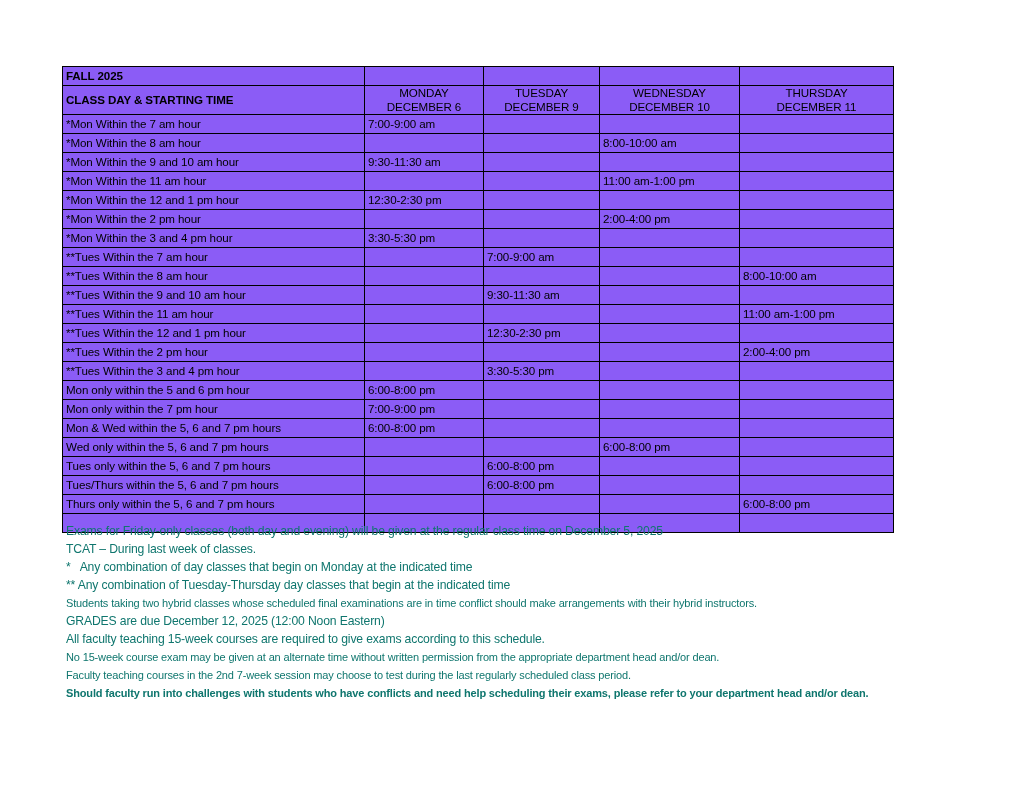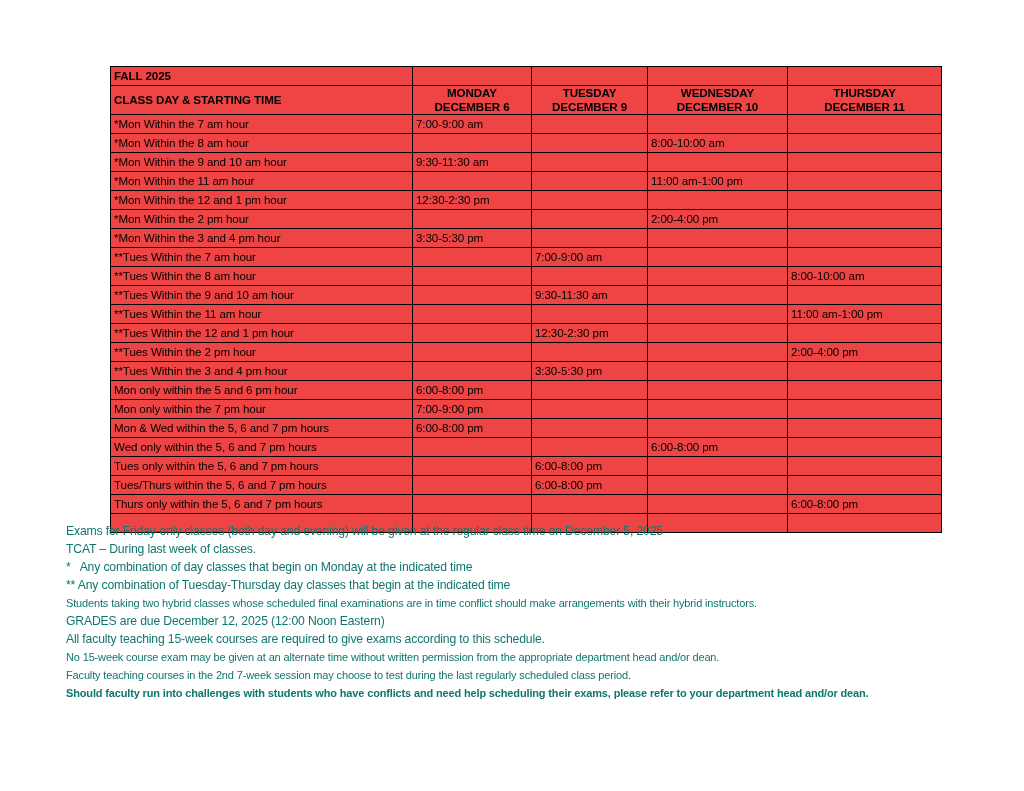--- a/index.html
+++ b/index.html
@@ -26,22 +26,21 @@
   .sheet {
     position: absolute;
     left: 62px;
     top: 66px;
     width: 831px;
   }
   table.exam-table {
     border-collapse: collapse;
     table-layout: fixed;
     width: 831px;
-    background: #ef4444;
-    margin-left: 48px;
+    background: #8b5cf6;
   }
   table.exam-table td {
     border: 1.6px solid #000000;
     padding: 0 3px;
     font-size: 11.6px;
     line-height: 14px;
     height: 18px;
     vertical-align: middle;
     white-space: nowrap;
     overflow: hidden;
@@ -60,21 +59,21 @@
     height: 21px;
   }
   td.head-label {
     font-weight: bold;
     font-size: 12px;
     height: 35px;
     vertical-align: bottom;
     padding-bottom: 2px;
   }
   td.head-day {
-    font-weight: bold;
+    font-weight: normal;
     font-size: 11.6px;
     text-align: center;
     height: 35px;
     vertical-align: middle;
     white-space: normal;
     line-height: 15px;
   }
   td.head-day .dayline { display: block; }
   td.blankhead { height: 21px; }
 

